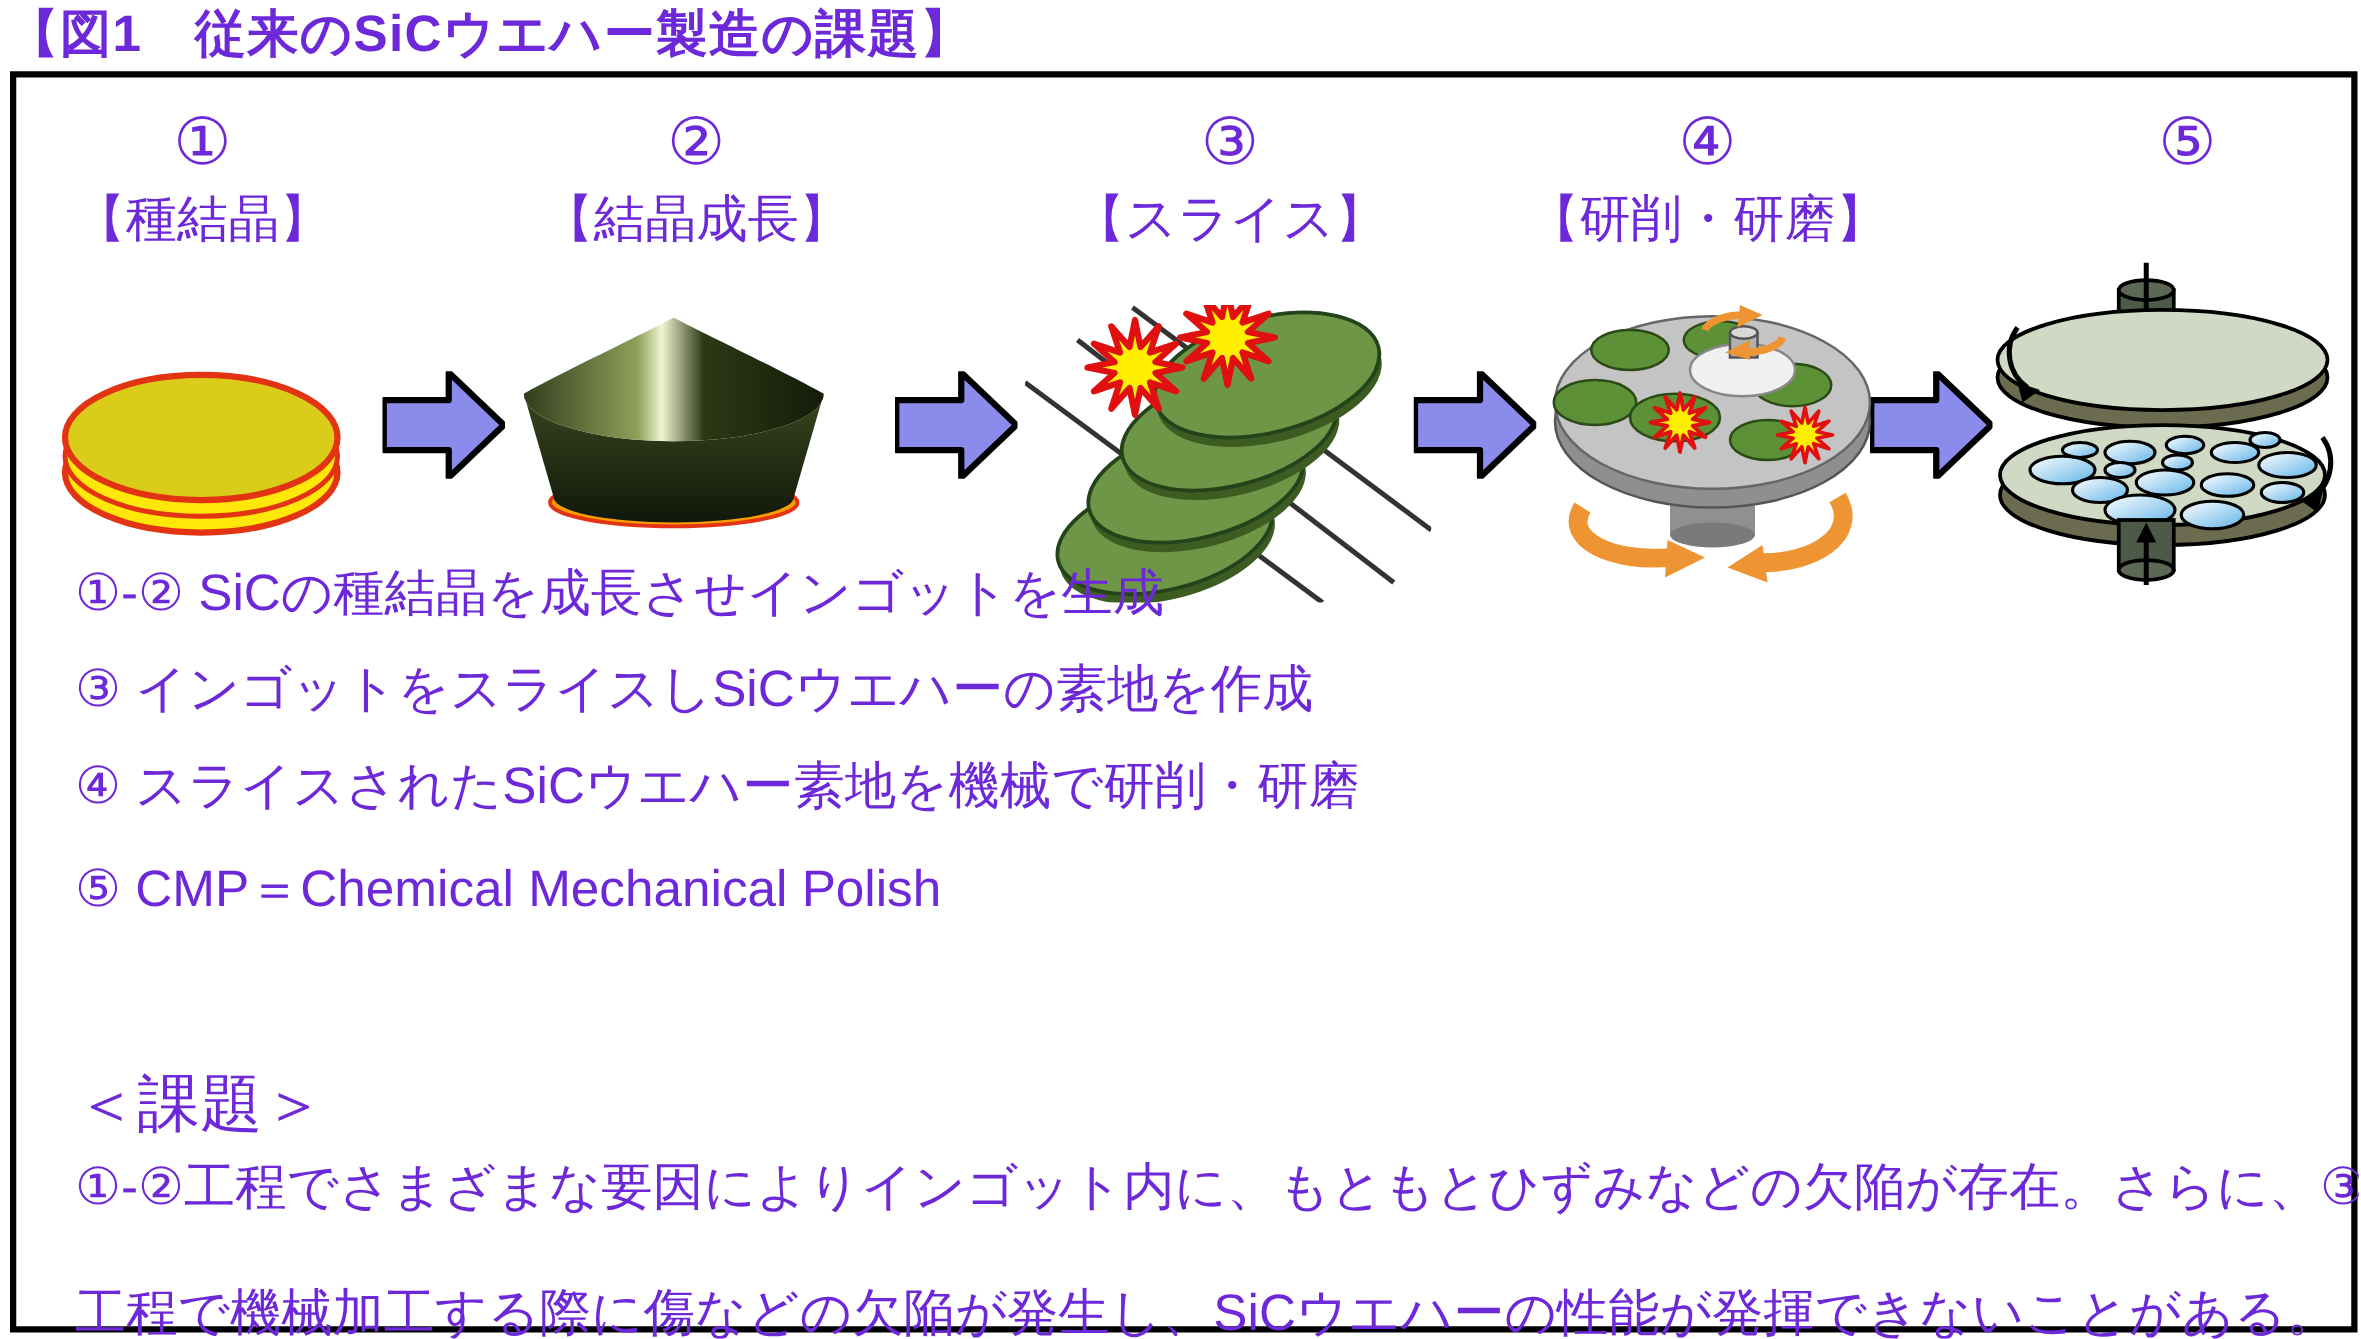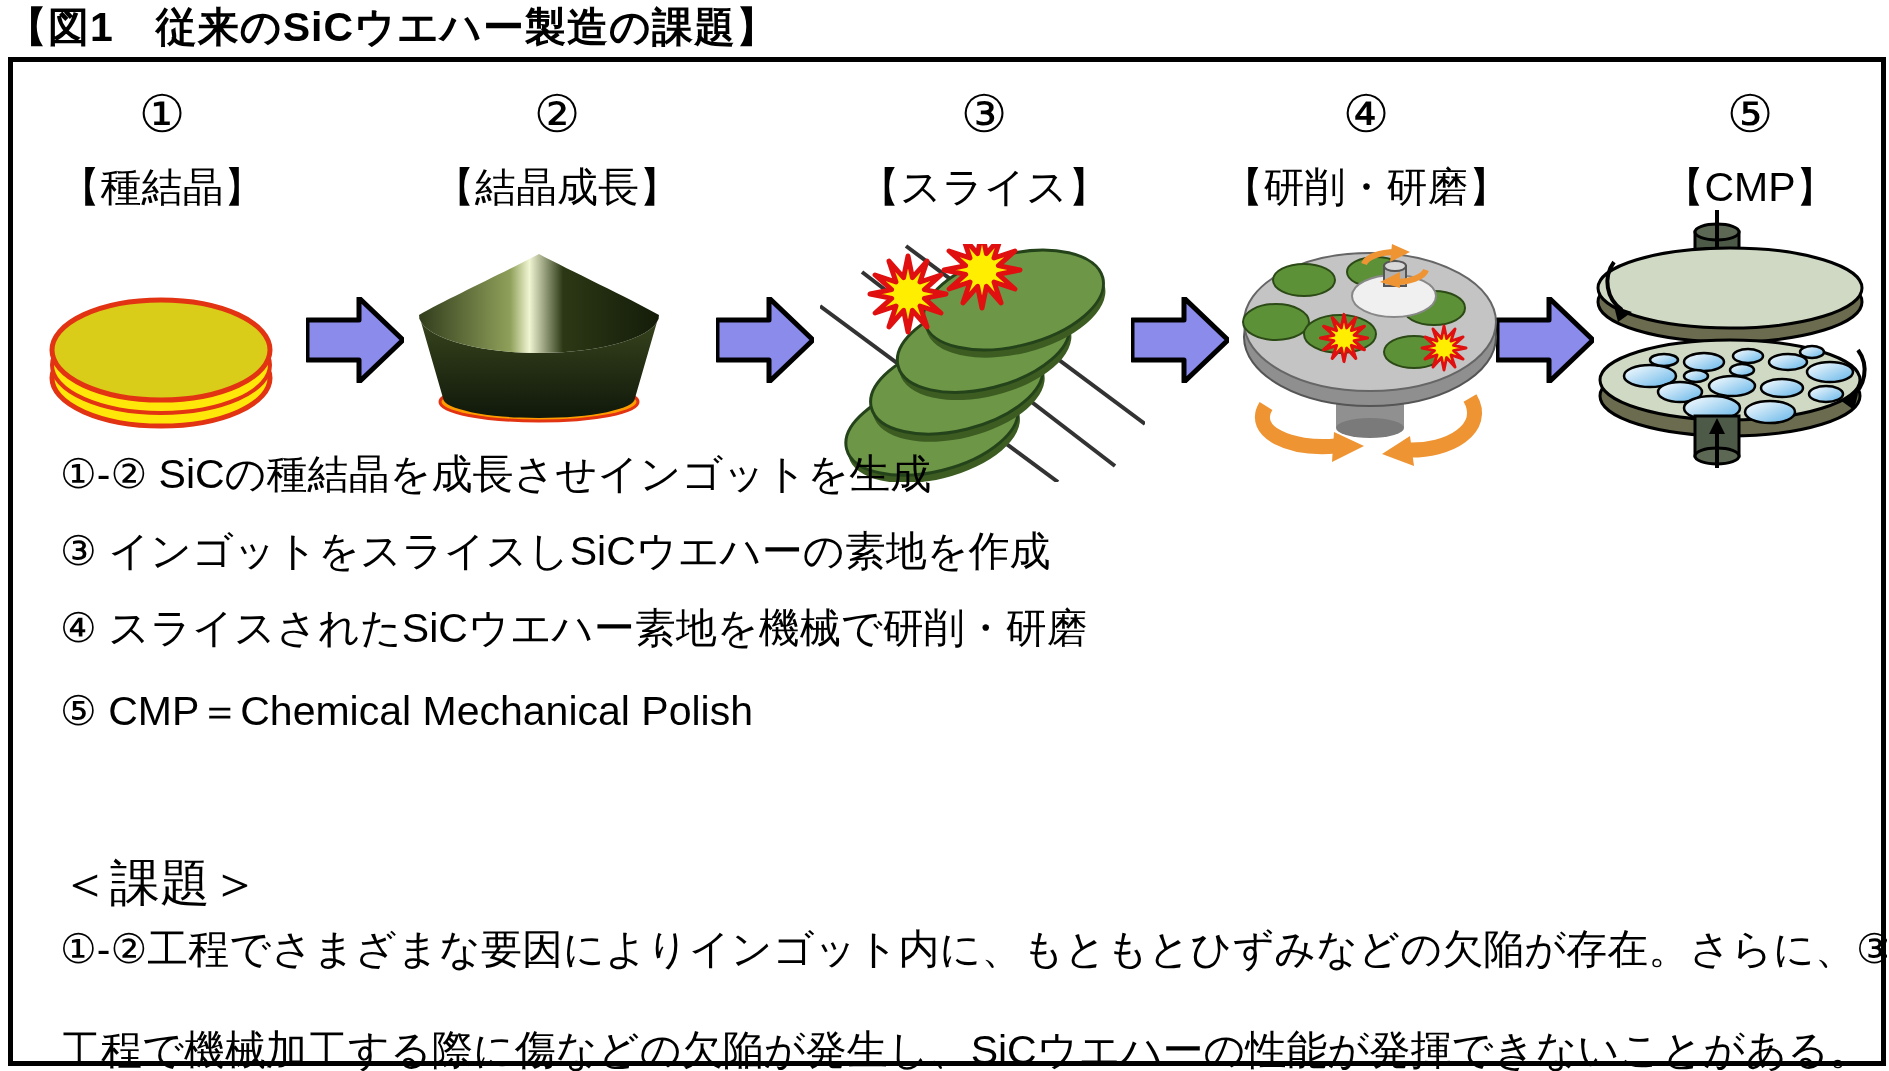--- a/index.html
+++ b/index.html
@@ -1,21 +1,21 @@
 <!DOCTYPE html>
 <html><head>
 <meta charset="utf-8">
 <style>
   html,body{margin:0;padding:0;background:#ffffff;}
   #page{position:relative;width:1887px;height:1071px;background:#ffffff;overflow:hidden;
-        font-family:"Liberation Sans","DejaVu Sans",sans-serif;color:#000000;}
+        font-family:"Liberation Sans","DejaVu Sans",sans-serif;color:#6d28d9;}
   .title{position:absolute;left:6px;top:0px;font-size:41px;font-weight:bold;white-space:nowrap;letter-spacing:1px;}
   .figure-box{position:absolute;left:8px;top:57px;width:1868px;height:999px;border:5px solid #000;background:#fff;}
   .step-number{position:absolute;transform:translateX(-50%);top:88px;font-size:52px;line-height:1;white-space:nowrap;}
-  .step-label{position:absolute;transform:translateX(-50%);top:148px;font-size:41px;font-weight:500;white-space:nowrap;margin-top:12px;}
+  .step-label{position:absolute;transform:translateX(-50%);top:148px;font-size:41px;font-weight:500;white-space:nowrap;}
   .gfx{position:absolute;}
   .note-line{position:absolute;font-size:41px;white-space:nowrap;}
   .issues-heading{position:absolute;font-size:50px;white-space:nowrap;}
   .issue-line{position:absolute;font-size:41px;white-space:nowrap;}
 </style>
 </head>
 <body>
 
 <div id="page">
 
@@ -48,21 +48,20 @@
   <div class="step-number" style="left:162px">①</div>
   <div class="step-number" style="left:557px">②</div>
   <div class="step-number" style="left:984px">③</div>
   <div class="step-number" style="left:1366px">④</div>
   <div class="step-number" style="left:1750px">⑤</div>
 
   <div class="step-label" style="left:162px">【種結晶】</div>
   <div class="step-label" style="left:557px">【結晶成長】</div>
   <div class="step-label" style="left:984px">【スライス】</div>
   <div class="step-label" style="left:1366px">【研削・研磨】</div>
-  <div class="step-label" style="left:1750px">【CMP】</div>
 
   <svg class="gfx" style="left:46px;top:292px" width="232" height="142" viewBox="0 0 232 142">
     <ellipse cx="115" cy="86" rx="109" ry="48" fill="#ffe70a" stroke="#e23313" stroke-width="5"></ellipse>
     <ellipse cx="115" cy="73" rx="109" ry="48" fill="#ffe70a" stroke="#e23313" stroke-width="4"></ellipse>
     <ellipse cx="115" cy="58" rx="109" ry="50" fill="#d9cd1a" stroke="#e23313" stroke-width="5"></ellipse>
   </svg>
 
   <svg class="gfx" style="left:306px;top:297px" width="98" height="86" viewBox="0 0 98 86">
       <use href="#blockArrow" x="1" y="1"></use>
     </svg>

